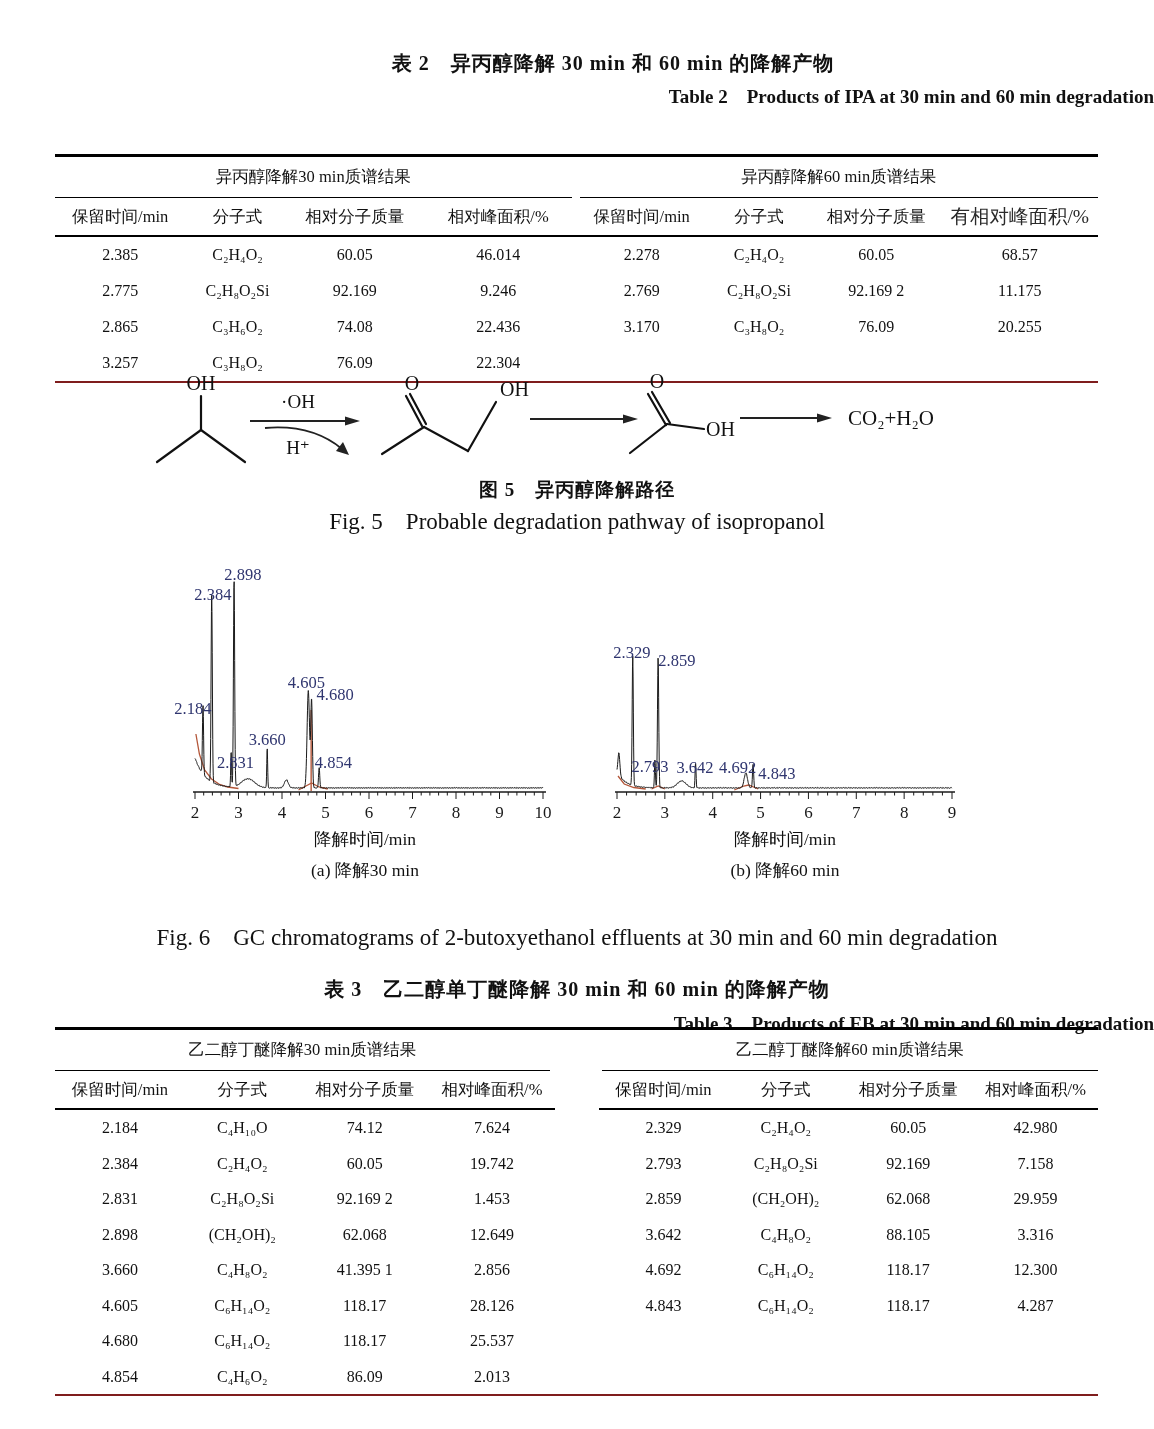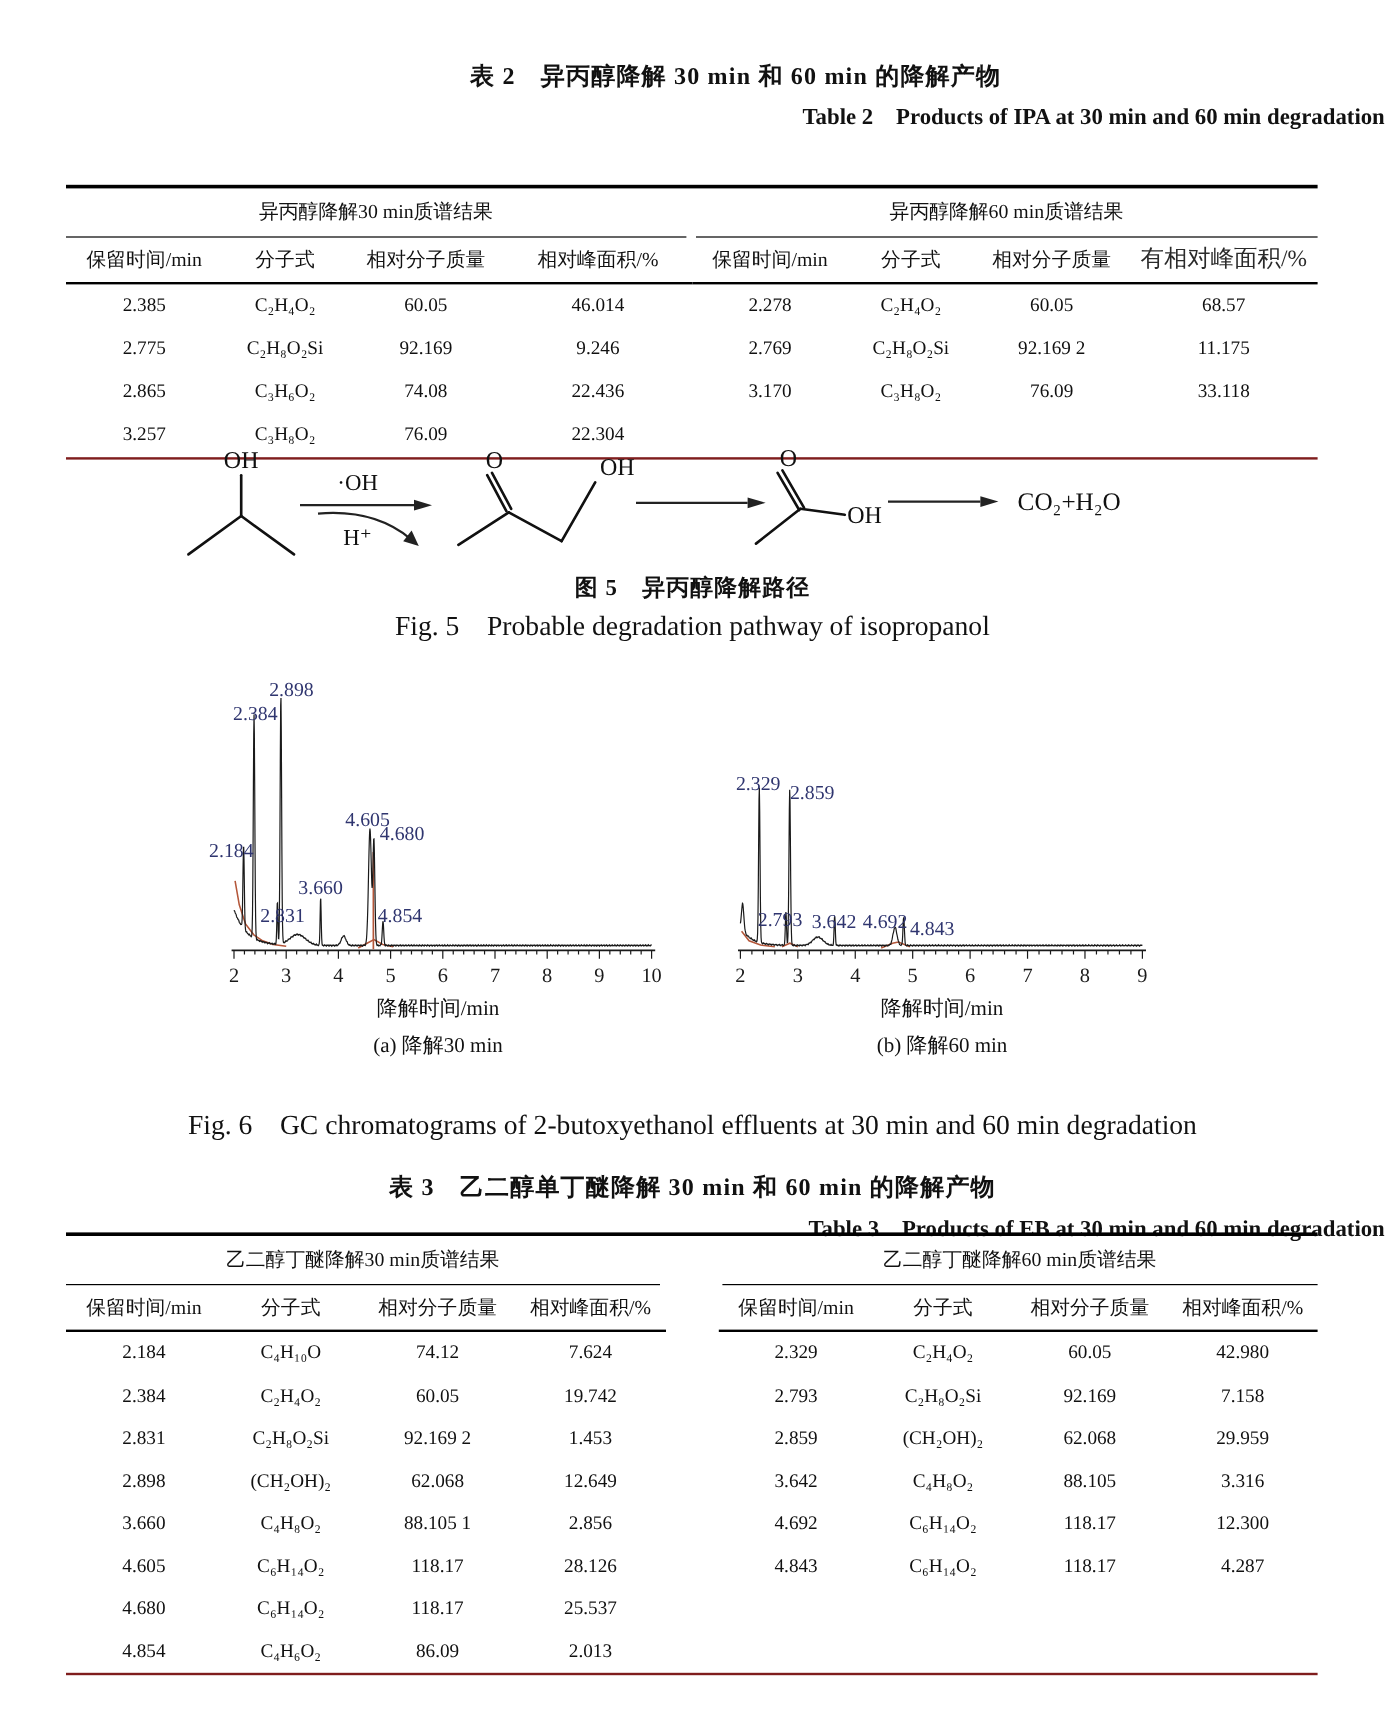--- a/index.html
+++ b/index.html
@@ -112,21 +112,21 @@
             <span>2.769</span>
             <span>C₂H₈O₂Si</span>
             <span>92.169 2</span>
             <span>11.175</span>
           </div>
 
           <div class="row">
             <span>3.170</span>
             <span>C₃H₈O₂</span>
             <span>76.09</span>
-            <span>33.118</span>
+            <span>20.255</span>
           </div>
 
       </div>
     </div>
   </div>
 
   <svg id="fig5" width="1060" height="112">
 
     <g>
       <text class="atom" x="141" y="24" text-anchor="middle">OH</text>
@@ -349,21 +349,21 @@
           <div class="row">
             <span>2.898</span>
             <span>(CH₂OH)₂</span>
             <span>62.068</span>
             <span>12.649</span>
           </div>
 
           <div class="row">
             <span>3.660</span>
             <span>C₄H₈O₂</span>
-            <span>88.105 1</span>
+            <span>41.395 1</span>
             <span>2.856</span>
           </div>
 
           <div class="row">
             <span>4.605</span>
             <span>C₆H₁₄O₂</span>
             <span>118.17</span>
             <span>28.126</span>
           </div>
 

